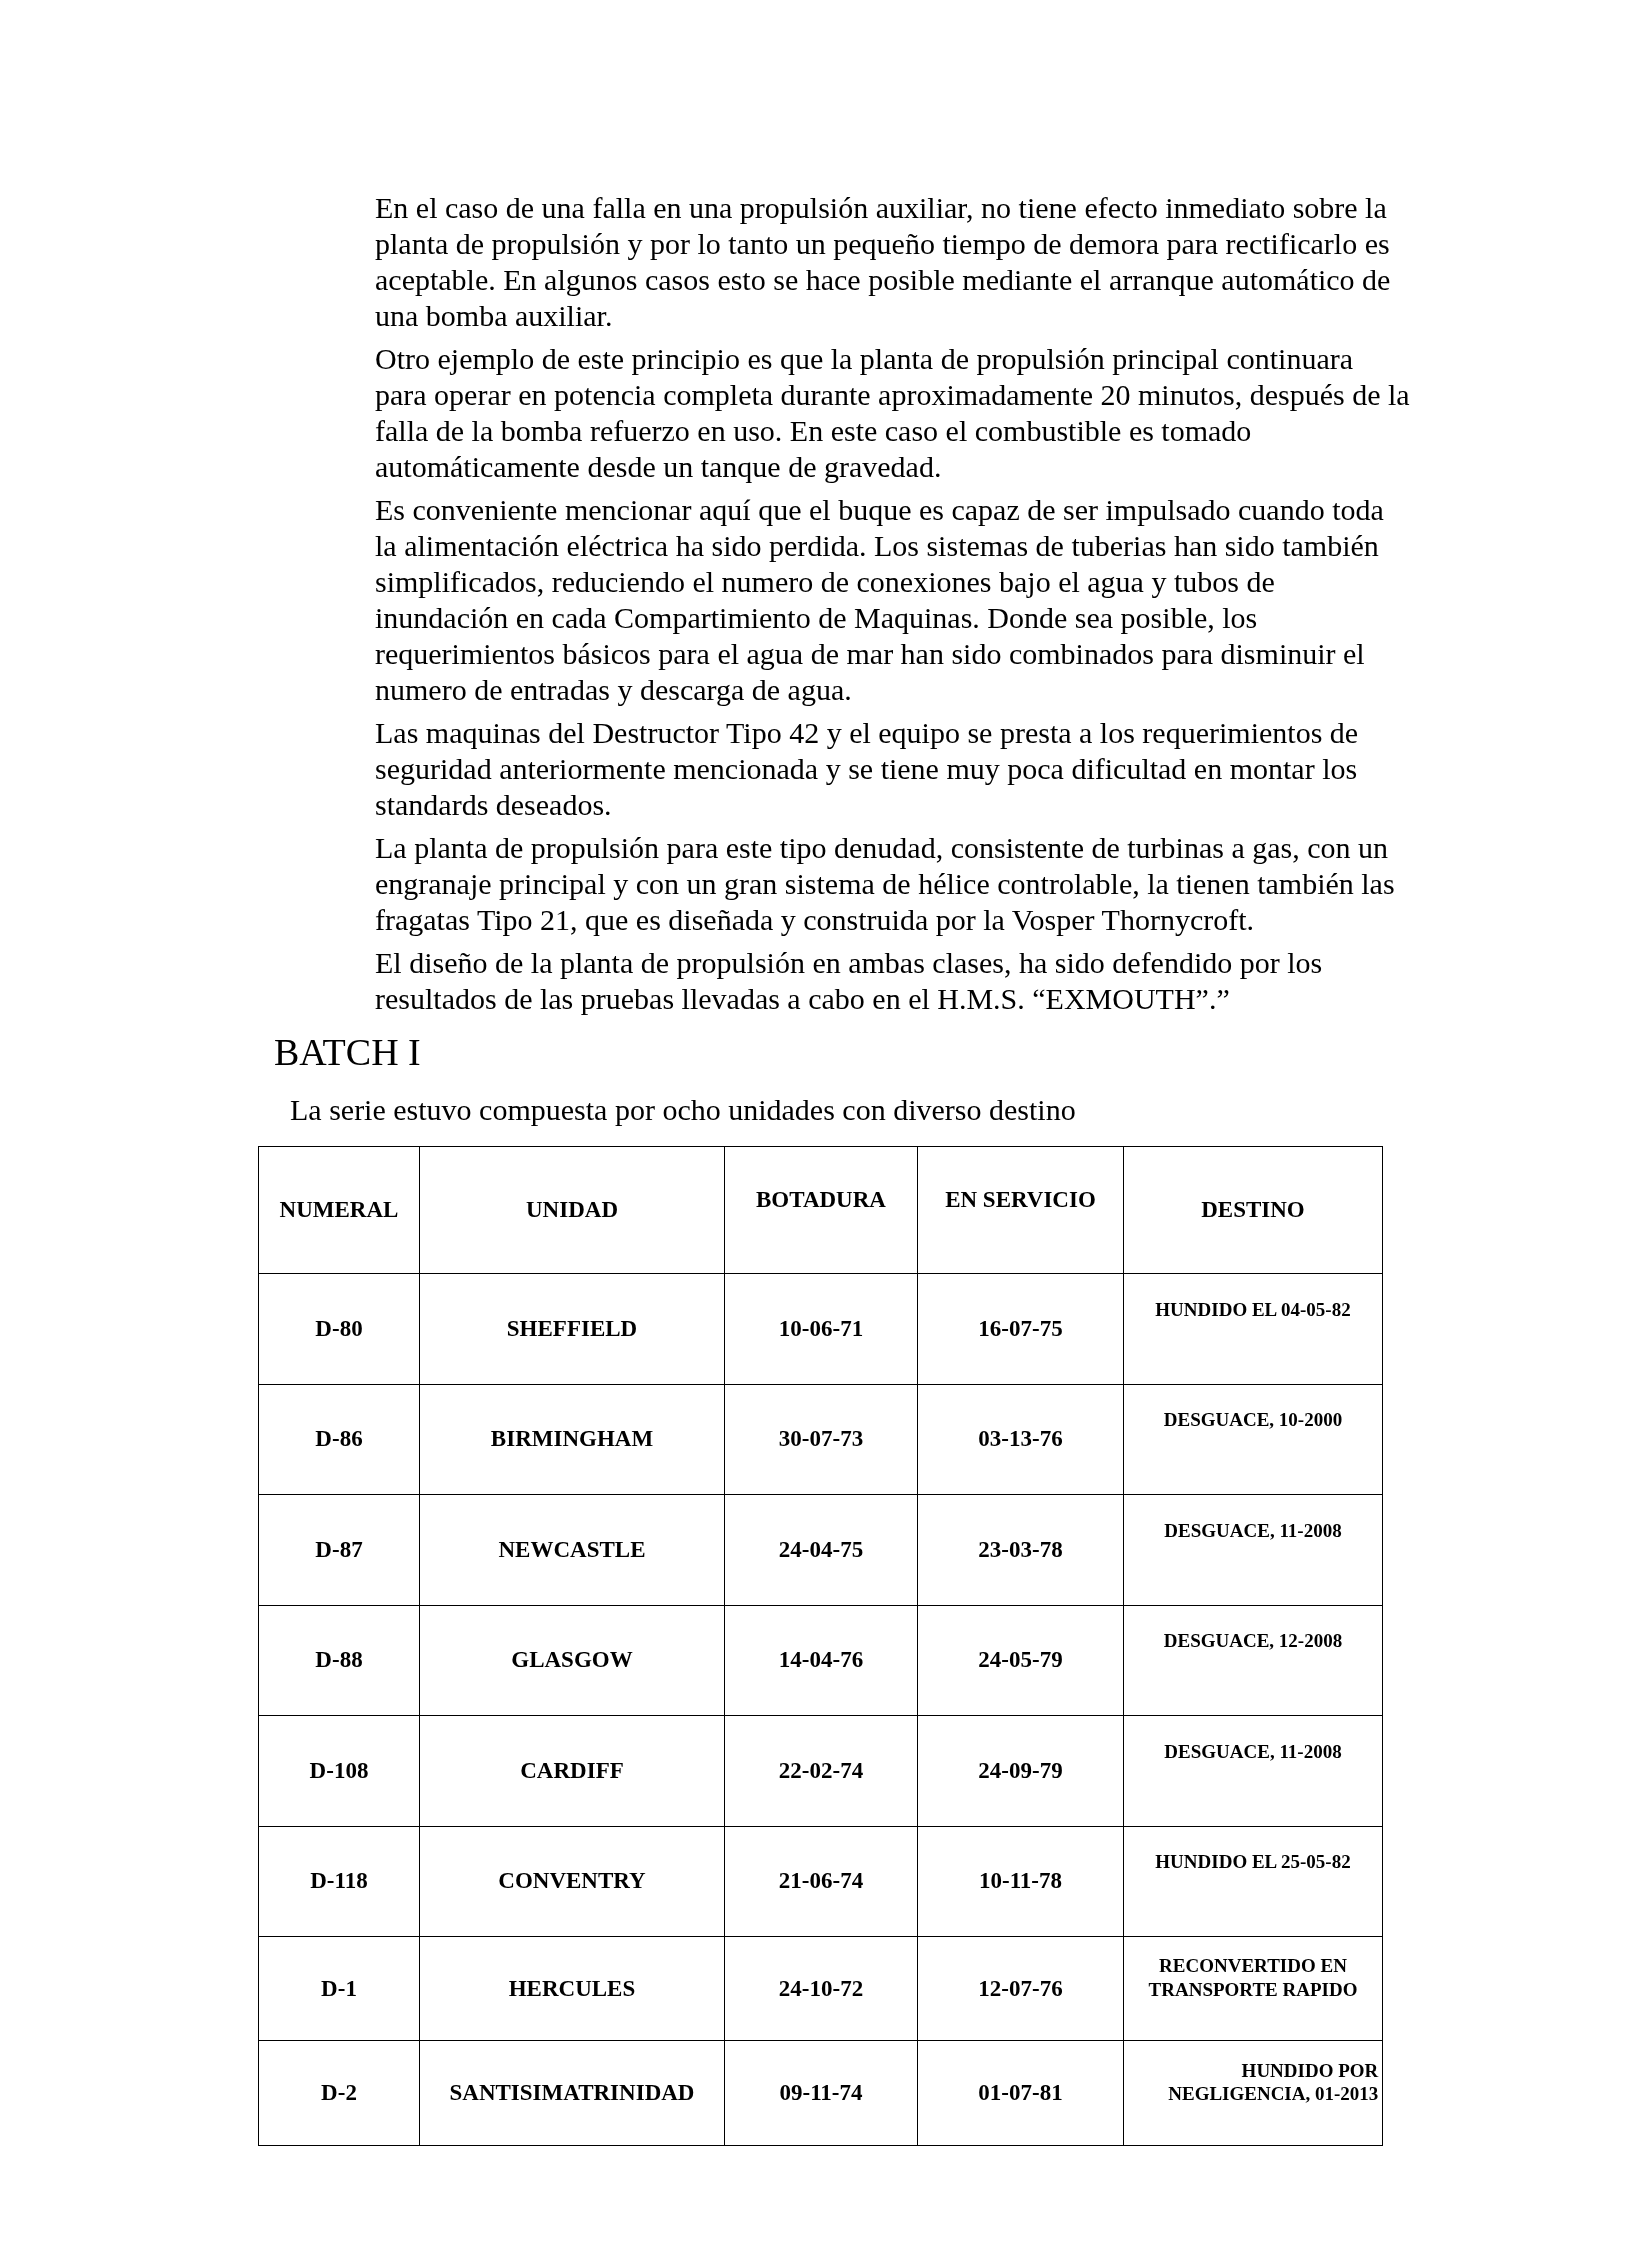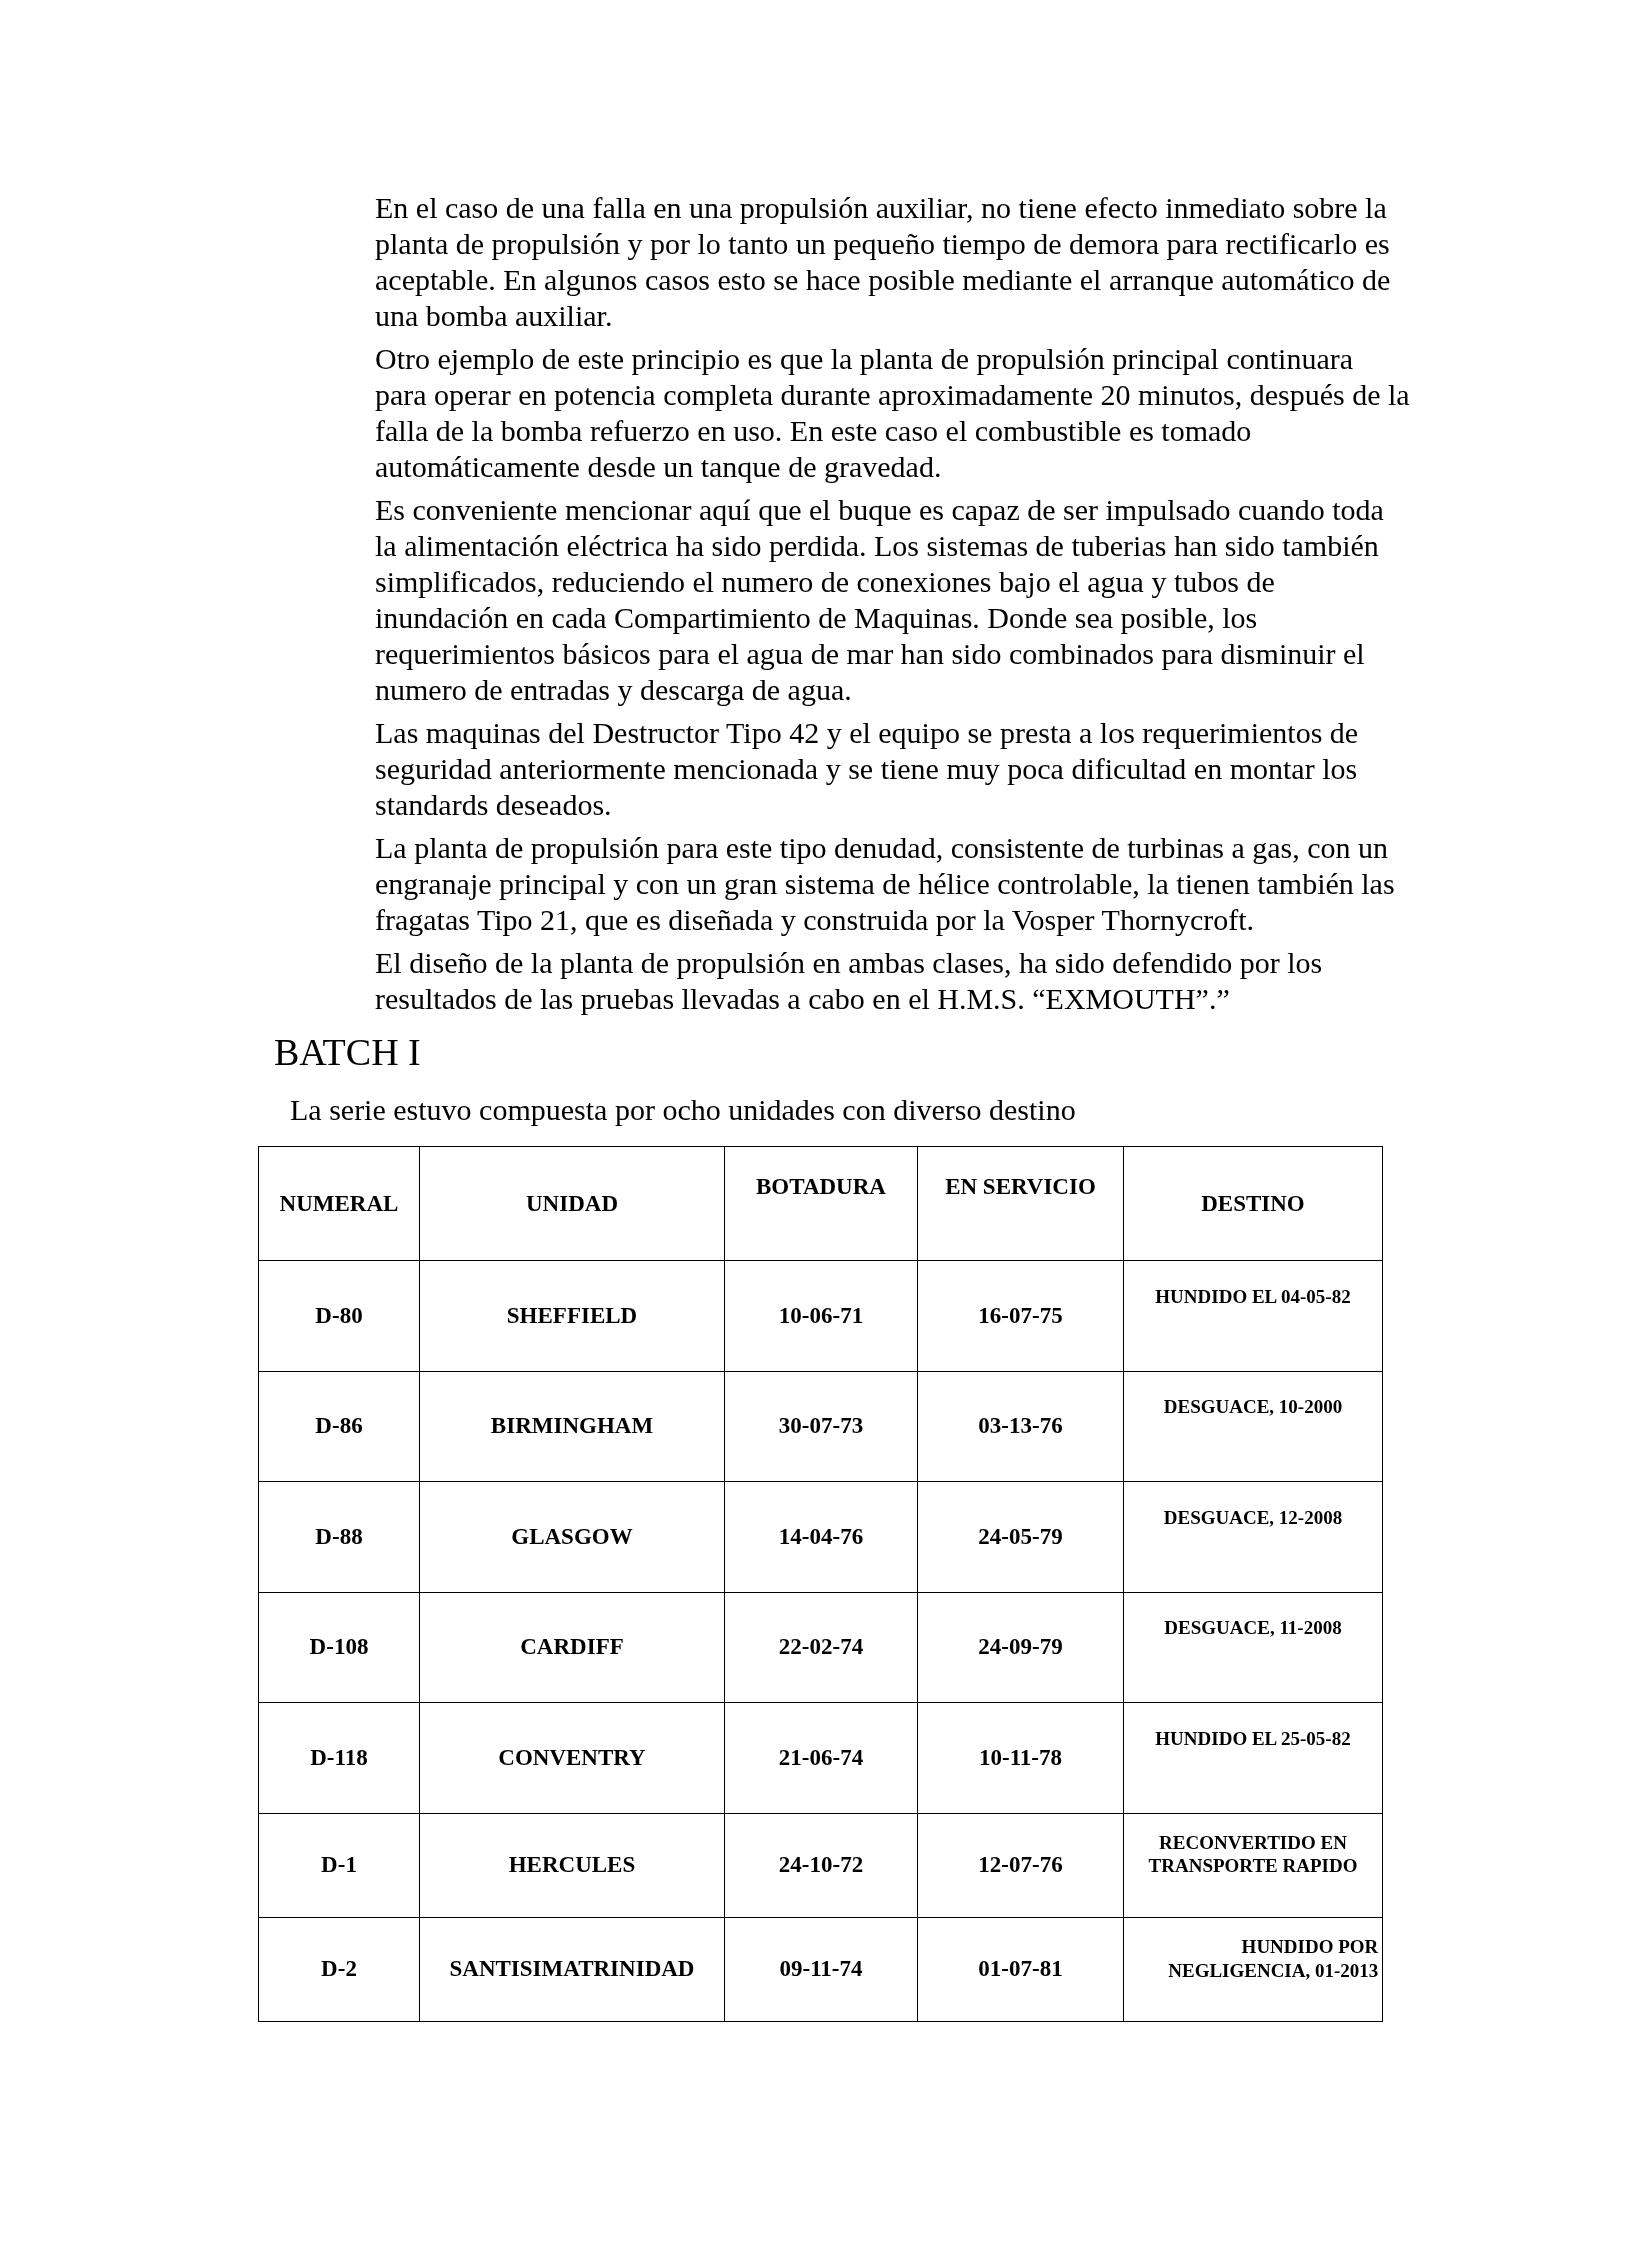--- a/index.html
+++ b/index.html
@@ -61,21 +61,21 @@
       font-size: 23px;
       height: 86px;
       padding: 0 3.7px;
       vertical-align: middle;
     }
     table.units th {
       vertical-align: middle;
     }
     table.units th.top-aligned {
       vertical-align: top;
-      padding-top: 27px;
+      padding-top: 40px;
       font-family: Liberation Serif, serif;
     }
     table.units td.dest {
       font-size: 19px;
       line-height: 23.5px;
       vertical-align: top;
       padding-top: 23.5px;
       margin-top: 40px;
     }
     table.units td.dest.two-line {
@@ -132,20 +132,27 @@
       <td class="dest">HUNDIDO EL 04-05-82</td>
     </tr>
     <tr>
       <td>D-86</td>
       <td>BIRMINGHAM</td>
       <td>30-07-73</td>
       <td>03-13-76</td>
       <td class="dest">DESGUACE, 10-2000</td>
     </tr>
     <tr>
+      <td>D-87</td>
+      <td>NEWCASTLE</td>
+      <td>24-04-75</td>
+      <td>23-03-78</td>
+      <td class="dest">DESGUACE, 11-2008</td>
+    </tr>
+    <tr>
       <td>D-88</td>
       <td>GLASGOW</td>
       <td>14-04-76</td>
       <td>24-05-79</td>
       <td class="dest">DESGUACE, 12-2008</td>
     </tr>
     <tr>
       <td>D-108</td>
       <td>CARDIFF</td>
       <td>22-02-74</td>

